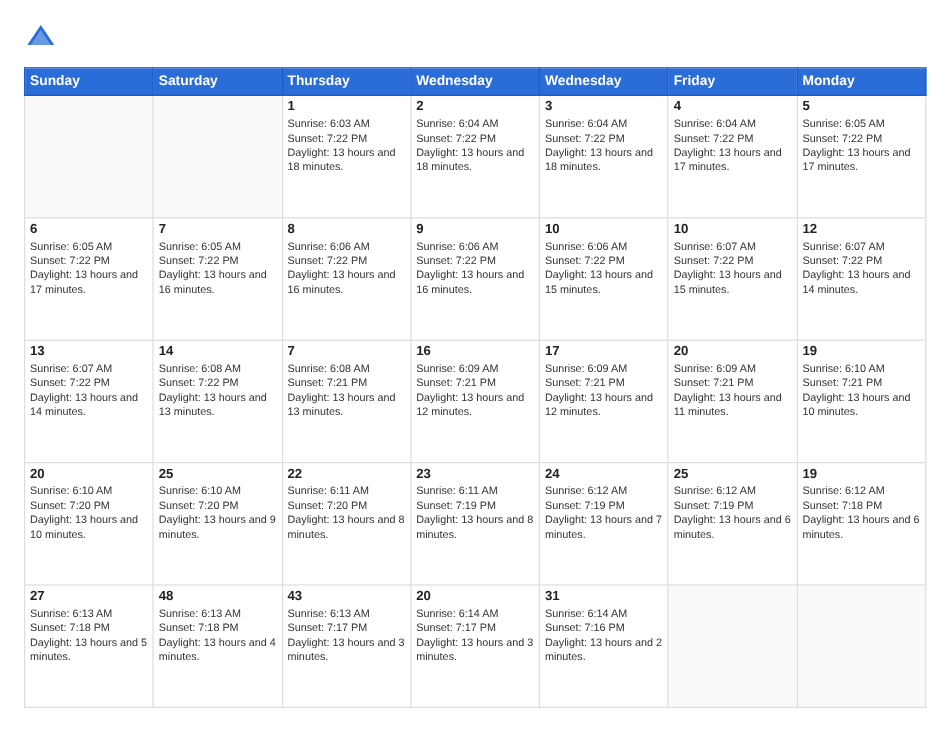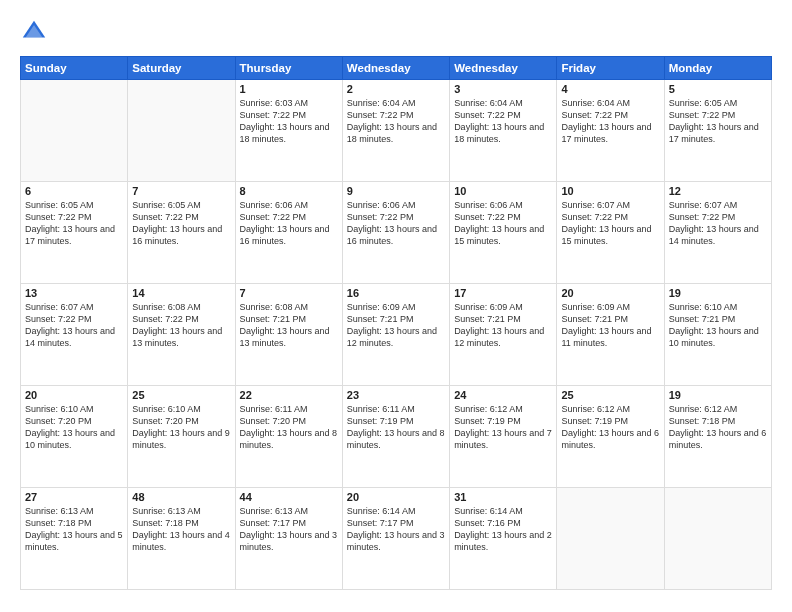--- a/index.html
+++ b/index.html
@@ -252,21 +252,21 @@
         <tr>
           <td>
             <span class="day-number">27</span>
             <div class="cell-text">Sunrise: 6:13 AM<br>Sunset: 7:18 PM<br>Daylight: 13 hours and 5 minutes.</div>
           </td>
           <td>
             <span class="day-number">48</span>
             <div class="cell-text">Sunrise: 6:13 AM<br>Sunset: 7:18 PM<br>Daylight: 13 hours and 4 minutes.</div>
           </td>
           <td>
-            <span class="day-number">44</span>
+            <span class="day-number">43</span>
             <div class="cell-text">Sunrise: 6:13 AM<br>Sunset: 7:17 PM<br>Daylight: 13 hours and 3 minutes.</div>
           </td>
           <td>
             <span class="day-number">20</span>
             <div class="cell-text">Sunrise: 6:14 AM<br>Sunset: 7:17 PM<br>Daylight: 13 hours and 3 minutes.</div>
           </td>
           <td>
             <span class="day-number">31</span>
             <div class="cell-text">Sunrise: 6:14 AM<br>Sunset: 7:16 PM<br>Daylight: 13 hours and 2 minutes.</div>
           </td>

